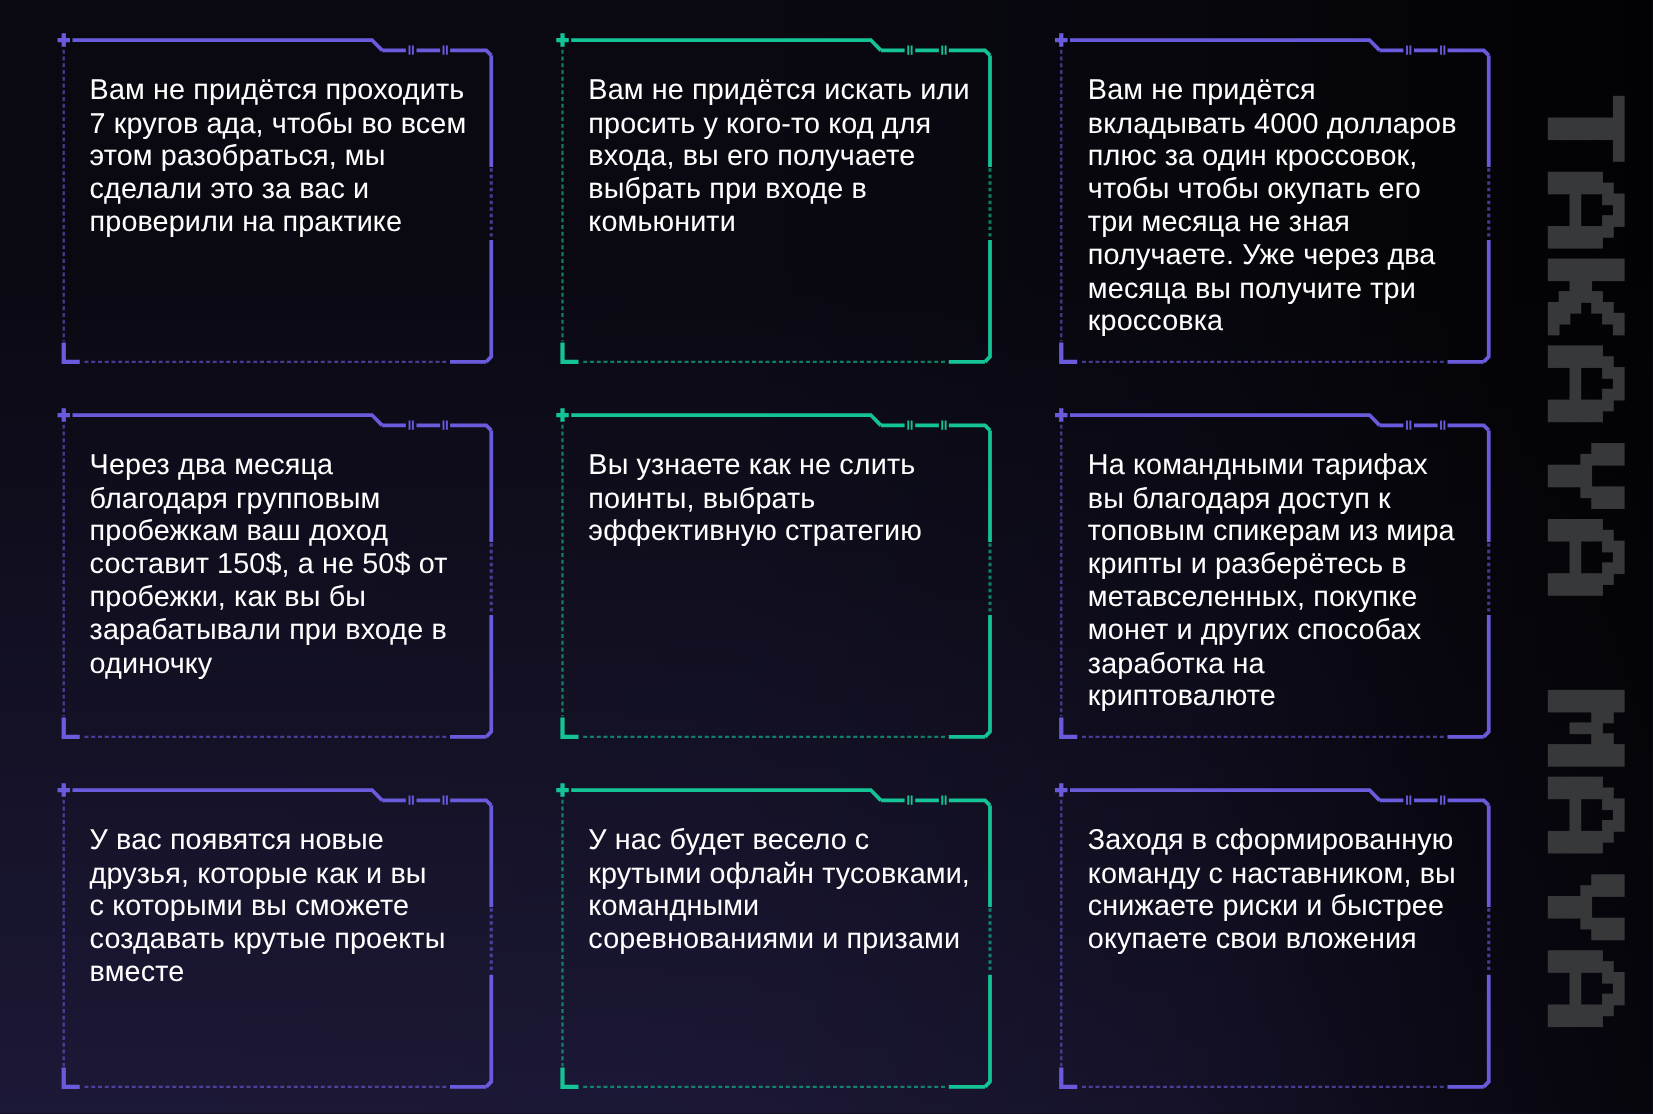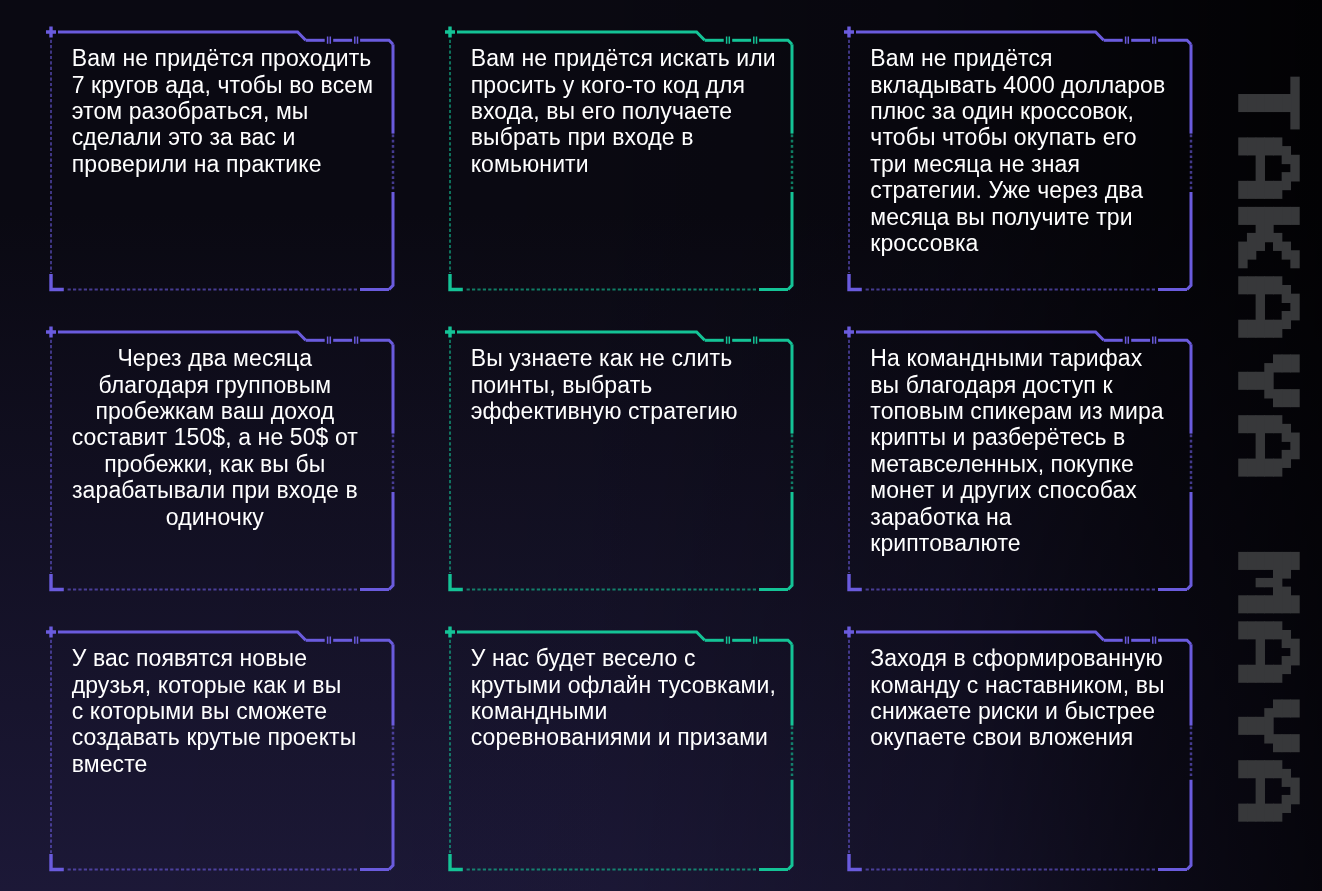--- a/index.html
+++ b/index.html
@@ -9,21 +9,21 @@
     font-family:"Liberation Sans", sans-serif;
   }
   .stage{position:relative;width:1322px;height:891px;overflow:hidden;}
   .bg{position:absolute;inset:0;background:#0a0912;}
   .bg2{position:absolute;inset:0;
        background:linear-gradient(to bottom,rgba(40,32,78,0) 24%,rgba(42,36,84,0.56) 100%);}
   .bg3{position:absolute;inset:0;
        background:linear-gradient(to right,rgba(0,0,0,0) 0%,rgba(0,0,0,0.03) 45%,rgba(0,0,0,0.26) 72%,rgba(0,0,0,0.6) 88%,rgba(0,0,0,0.78) 100%);}
   .card{position:absolute;}
   .card svg{position:absolute;left:0;top:0;overflow:visible;}
-  .card .txt{position:absolute;left:21px;top:13px;
+  .card .txt{position:absolute;left:21px;top:26px;
     font-size:23px;line-height:26.4px;color:#ffffff;white-space:pre;
     letter-spacing:0.1px;}
 </style>
 </head>
 <body>
 
 <div class="stage">
   <div class="bg"></div>
   <div class="bg2"></div>
   <div class="bg3"></div>
@@ -76,23 +76,23 @@
           <path d="M 303.8 4.4 V 11.7 M 306.5 4.4 V 11.7" fill="none" stroke="#6a5bdd" stroke-width="1.5"></path>
           <path d="M 309.1 8.3 H 338 L 342 12.3" fill="none" stroke="#6a5bdd" stroke-width="3"></path>
           <path d="M 342 12.3 V 101.6" fill="none" stroke="#6a5bdd" stroke-width="3"></path>
           <path d="M 342 102.6 V 158.0" fill="none" stroke="#6a5bdd" stroke-width="2.5" stroke-dasharray="2.7 2.5" stroke-opacity="0.62"></path>
           <path d="M 342 160.0 V 253.3 L 338 257.5" fill="none" stroke="#6a5bdd" stroke-width="3"></path>
           <path d="M 338 257.5 H 309" fill="none" stroke="#6a5bdd" stroke-width="3"></path>
           <path d="M 306 257.5 H 15.8" fill="none" stroke="#6a5bdd" stroke-width="1.8" stroke-dasharray="3.2 2.2" stroke-opacity="0.62"></path>
           <path d="M 0 242 V 257.5 H 12.8" fill="none" stroke="#6a5bdd" stroke-width="3.4"></path>
           <path d="M 0 7.7 V 241" fill="none" stroke="#6a5bdd" stroke-width="1.8" stroke-dasharray="3.2 2.2" stroke-opacity="0.62"></path>
         </svg>
-        <div class="txt"><div class="line">Вам не придётся</div><div class="line">вкладывать 4000 долларов</div><div class="line">плюс за один кроссовок,</div><div class="line">чтобы чтобы окупать его</div><div class="line">три месяца не зная</div><div class="line">стратегии. Уже через два</div><div class="line">месяца вы получите три</div><div class="line">кроссовка</div></div>
-      </div>
-      <div class="card" style="left: 50.7px; top: 332.2px; width: 342px; height: 257.5px; text-align: center;">
+        <div class="txt"><div class="line">Вам не придётся</div><div class="line">вкладывать 4000 долларов</div><div class="line">плюс за один кроссовок,</div><div class="line">чтобы чтобы окупать его</div><div class="line">три месяца не зная</div><div class="line">получаете. Уже через два</div><div class="line">месяца вы получите три</div><div class="line">кроссовка</div></div>
+      </div>
+      <div class="card" style="left: 50.7px; top: 332.2px; width: 342px; height: 257.5px;">
         <svg width="350" height="265.5" viewBox="-4 -4 350 265.5" style="left: -4px; top: -4px;">
           <path d="M -5 0 H 5 M 0 -5.4 V 5.4" fill="none" stroke="#6a5bdd" stroke-width="3.4"></path>
           <path d="M 7 0 H 246.6 L 254.7 8.3" fill="none" stroke="#6a5bdd" stroke-width="3"></path>
           <path d="M 254.7 8.3 H 273.7" fill="none" stroke="#6a5bdd" stroke-width="3"></path>
           <path d="M 276.6 4.4 V 11.7 M 279.3 4.4 V 11.7" fill="none" stroke="#6a5bdd" stroke-width="1.5"></path>
           <path d="M 282.2 8.3 H 301.1" fill="none" stroke="#6a5bdd" stroke-width="3"></path>
           <path d="M 303.8 4.4 V 11.7 M 306.5 4.4 V 11.7" fill="none" stroke="#6a5bdd" stroke-width="1.5"></path>
           <path d="M 309.1 8.3 H 338 L 342 12.3" fill="none" stroke="#6a5bdd" stroke-width="3"></path>
           <path d="M 342 12.3 V 101.6" fill="none" stroke="#6a5bdd" stroke-width="3"></path>
           <path d="M 342 102.6 V 158.0" fill="none" stroke="#6a5bdd" stroke-width="2.5" stroke-dasharray="2.7 2.5" stroke-opacity="0.62"></path>

